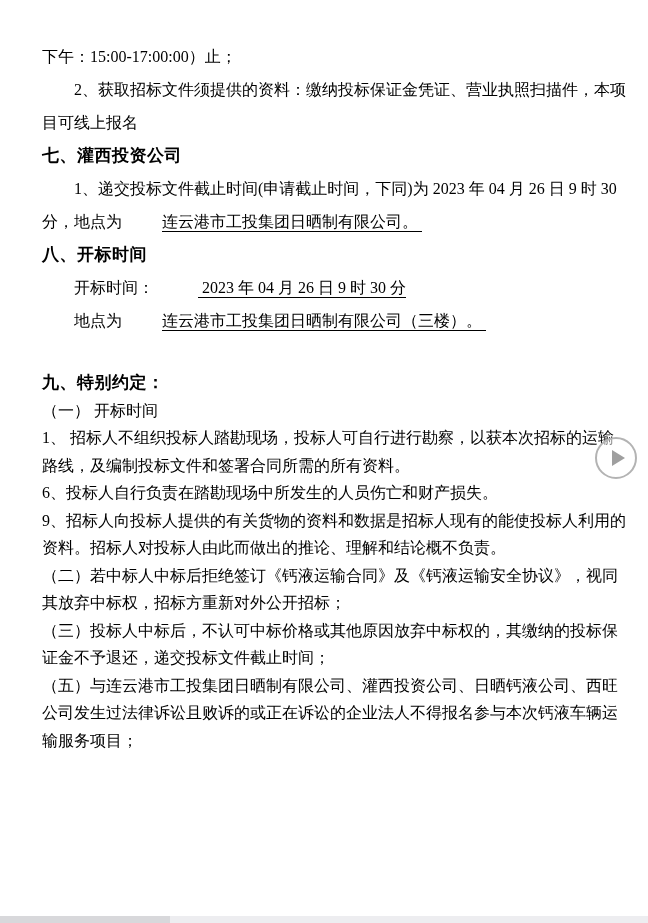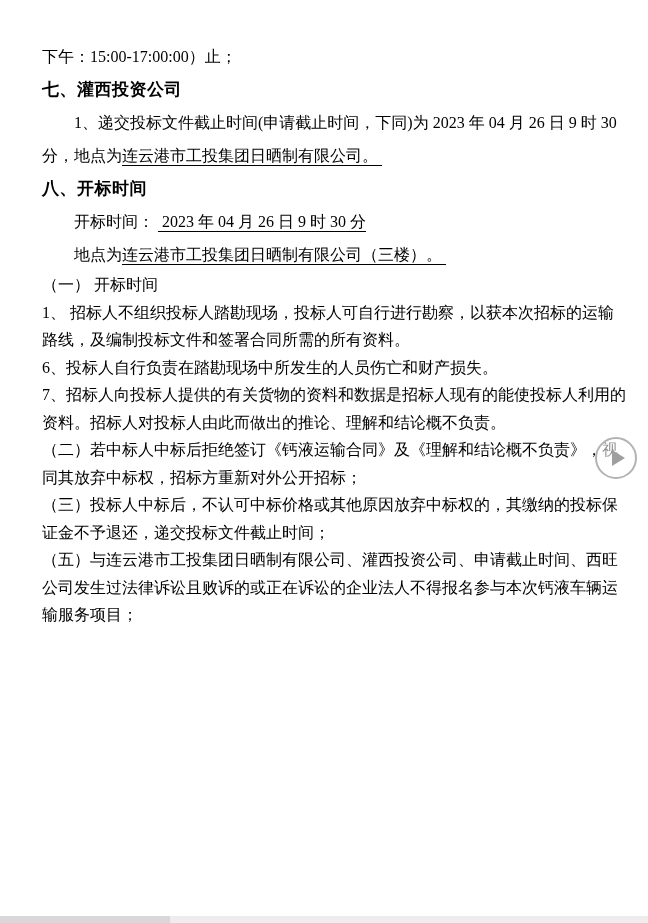--- a/index.html
+++ b/index.html
@@ -40,20 +40,21 @@
   }
   .indent {
     text-indent: 2em;
   }
   .h9 {
     margin-top: 32px !important;
   }
   u {
     text-decoration: underline;
     text-underline-offset: 4px;
+    margin-left: 40px;
   }
   .next-btn {
     position: absolute;
     top: 437px;
     left: 595px;
     width: 42px;
     height: 42px;
     box-sizing: border-box;
     border: 2px solid #b3b3b3;
     border-radius: 50%;
@@ -87,37 +88,39 @@
     background: #d8d8db;
   }
 </style>
 </head>
 <body>
 
 <div class="page">
 
   <div class="sec-a">
     <p>下午：15:00-17:00:00）止；</p>
+    <p class="indent">2、获取招标文件须提供的资料：缴纳投标保证金凭证、营业执照扫描件，本项目可线上报名</p>
 
     <h3>七、灌西投资公司</h3>
     <p class="indent"><span>1、递交投标文件截止时间(申请截止时间，下同)为 2023 年 04 月 26 日 9 时 30 分，地点为</span><u>连云港市工投集团日晒制有限公司。&nbsp;</u></p>
 
     <h3>八、开标时间</h3>
     <p class="indent"><span>开标时间： </span><u>&nbsp;2023 年 04 月 26 日 9 时 30 分</u></p>
     <p class="indent"><span>地点为</span><u>连云港市工投集团日晒制有限公司（三楼）。&nbsp;</u></p>
   </div>
 
   <div class="sec-b">
+    <h3 class="h9">九、特别约定：</h3>
     <p>（一） 开标时间</p>
     <p>1、 招标人不组织投标人踏勘现场，投标人可自行进行勘察，以获本次招标的运输路线，及编制投标文件和签署合同所需的所有资料。</p>
     <p>6、投标人自行负责在踏勘现场中所发生的人员伤亡和财产损失。</p>
-    <p>7、招标人向投标人提供的有关货物的资料和数据是招标人现有的能使投标人利用的资料。招标人对投标人由此而做出的推论、理解和结论概不负责。</p>
-    <p>（二）若中标人中标后拒绝签订《钙液运输合同》及《理解和结论概不负责》，视同其放弃中标权，招标方重新对外公开招标；</p>
+    <p>9、招标人向投标人提供的有关货物的资料和数据是招标人现有的能使投标人利用的资料。招标人对投标人由此而做出的推论、理解和结论概不负责。</p>
+    <p>（二）若中标人中标后拒绝签订《钙液运输合同》及《钙液运输安全协议》，视同其放弃中标权，招标方重新对外公开招标；</p>
     <p>（三）投标人中标后，不认可中标价格或其他原因放弃中标权的，其缴纳的投标保证金不予退还，递交投标文件截止时间；</p>
-    <p>（五）与连云港市工投集团日晒制有限公司、灌西投资公司、申请截止时间、西旺公司发生过法律诉讼且败诉的或正在诉讼的企业法人不得报名参与本次钙液车辆运输服务项目；</p>
+    <p>（五）与连云港市工投集团日晒制有限公司、灌西投资公司、日晒钙液公司、西旺公司发生过法律诉讼且败诉的或正在诉讼的企业法人不得报名参与本次钙液车辆运输服务项目；</p>
   </div>
 
 </div>
 
 <div class="next-btn">
   <span class="tri"></span>
 </div>
 
 <div class="hscroll">
   <div class="thumb"></div>

